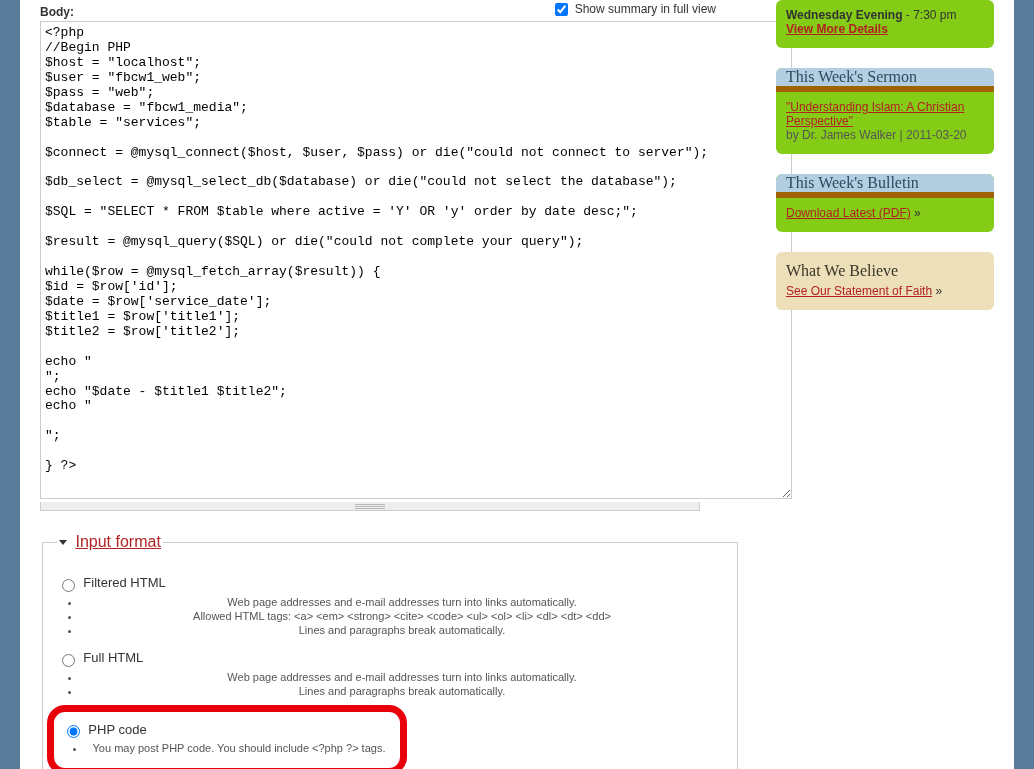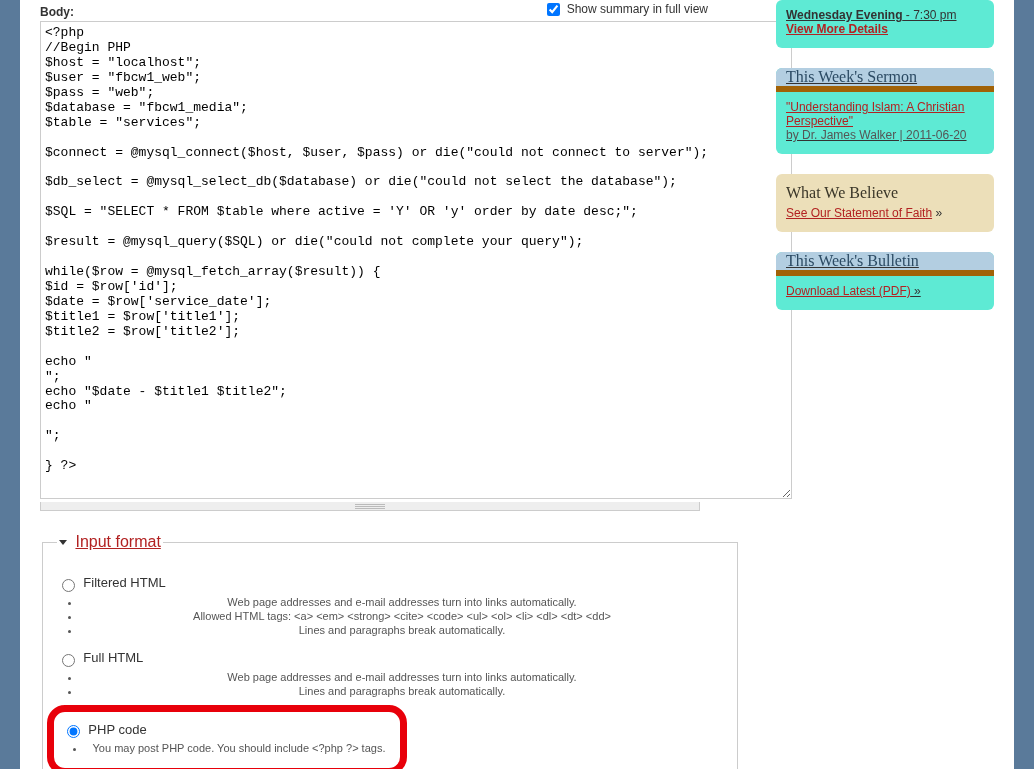--- a/index.html
+++ b/index.html
@@ -132,21 +132,21 @@
   }
   .highlight-box .format-option { margin-top: 0; }
 
   
   .sb-block {
     border-radius: 6px;
     margin-bottom: 20px;
     overflow: hidden;
     font-size: 12px;
   }
-  .sb-block.gray { background: #5eead4; text-decoration: underline; }
+  .sb-block.gray { background: #84cc16; }
   .sb-block.blue-hdr .hdr {
     background: #b3cee1;
     color: #2b4a63;
     font-size: 16px;
     padding: 0 10px;
     border-bottom: 6px solid #a16207;
     font-family: Georgia, serif;
   }
   .sb-block .body {
     padding: 8px 10px 12px 10px;
@@ -169,21 +169,21 @@
   .sb-muted { color: #555; }
   .sb-bold { font-weight: bold; }
 </style>
 </head>
 <body>
 
 <div class="page-wrap">
 
   <div class="main-col">
 
-    <div class="summary-row" style="margin-right:32px; margin-top:0;">
+    <div class="summary-row" style="margin-right:24px; margin-top:0;">
       <input type="checkbox" checked="" style="">
       <span>Show summary in full view</span>
     </div>
 
     <div class="field-label" style="margin-top:-16px;">Body:</div>
 
     <textarea class="body-textarea" style="">&lt;?php
 //Begin PHP
 $host = "localhost";
 $user = "fbcw1_web";
@@ -260,34 +260,34 @@
       <div class="body">
         <span class="sb-bold">Wednesday Evening</span><span> - 7:30 pm</span><br>
         <a class="sb-link sb-bold">View More Details</a>
       </div>
     </div>
 
     <div class="sb-block gray blue-hdr">
       <div class="hdr">This Week's Sermon</div>
       <div class="body">
         <a class="sb-link">"Understanding Islam: A Christian Perspective"</a><br>
-        <span class="sb-muted">by Dr. James Walker | 2011-06-20</span>
+        <span class="sb-muted">by Dr. James Walker | 2011-03-20</span>
+      </div>
+    </div>
+
+    <div class="sb-block gray blue-hdr">
+      <div class="hdr">This Week's Bulletin</div>
+      <div class="body">
+        <a class="sb-link">Download Latest (PDF)</a><span> »</span>
       </div>
     </div>
 
     <div class="sb-block tan">
       <div class="hdr">What We Believe</div>
       <div class="body">
         <a class="sb-link">See Our Statement of Faith</a><span> »</span>
       </div>
     </div>
 
-    <div class="sb-block gray blue-hdr">
-      <div class="hdr">This Week's Bulletin</div>
-      <div class="body">
-        <a class="sb-link">Download Latest (PDF)</a><span> »</span>
-      </div>
-    </div>
-
   </div>
 
   <div class="clear"></div>
 </div>
 
 </body></html>

